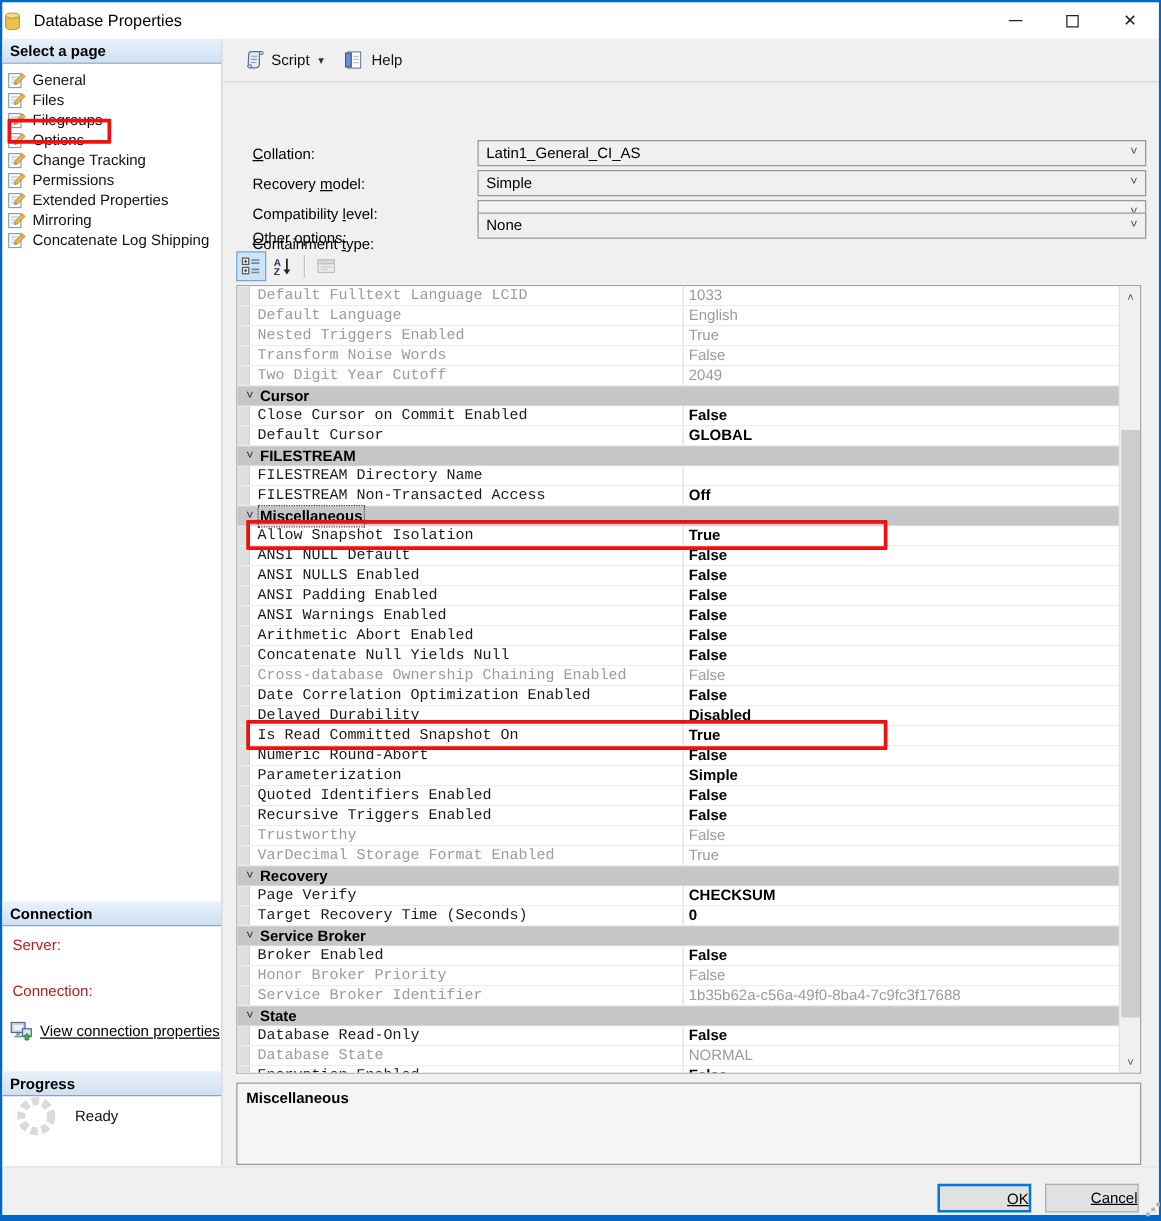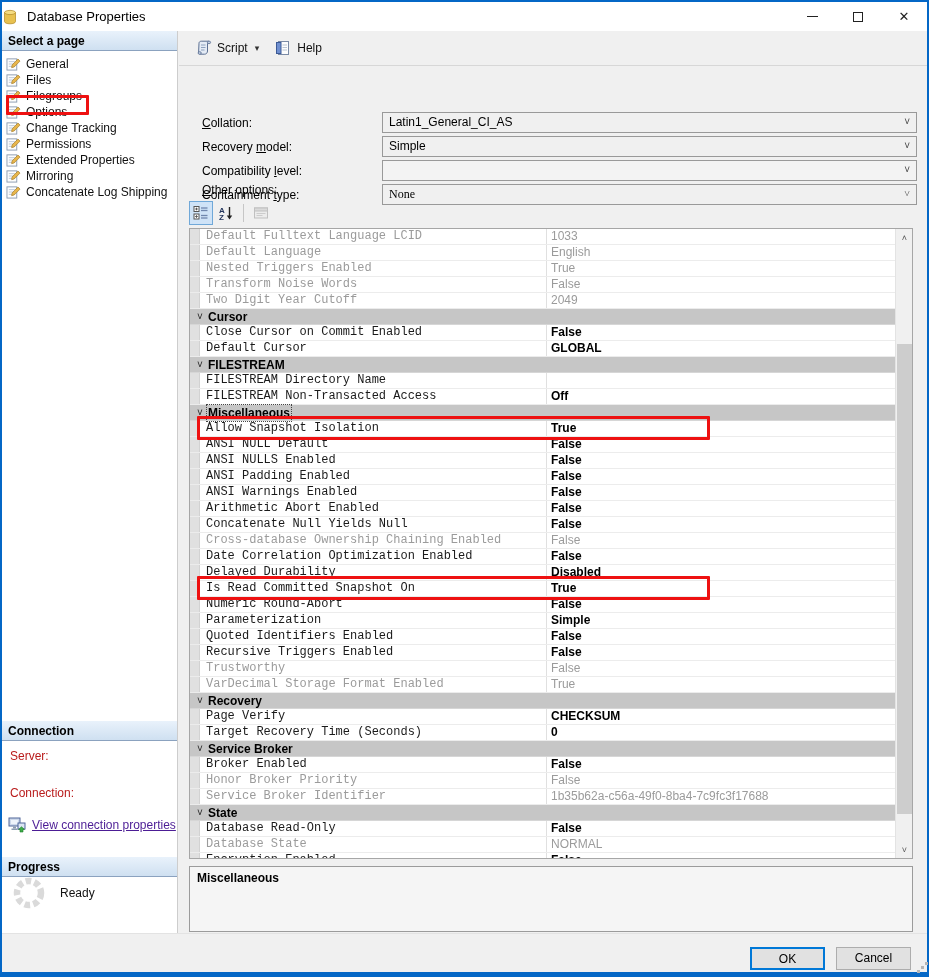--- a/index.html
+++ b/index.html
@@ -25,36 +25,36 @@
     border-bottom:1px solid #8ba2bf; font-weight:bold; padding:3px 6px; color:#000; }
   .ph-select { position:absolute; left:0; right:0; top:0; }
   .ph-conn   { position:absolute; left:0; right:0; top:690px; }
   .ph-prog   { position:absolute; left:0; right:0; top:826px; }
   .pages { position:absolute; left:0; right:0; top:25px; }
   .page-item { height:16px; display:flex; align-items:center; gap:5px; padding-left:4px; }
   .page-item svg { flex:0 0 auto; }
   .sb-label { position:absolute; left:8px; color:#b91c1c; }
   .lbl-server { top:718px; } .lbl-connection { top:755px; }
   .conn-link-row { position:absolute; left:6px; top:786px; display:flex; align-items:center; gap:6px; }
-  .conn-link { color:#4c1d95; text-decoration:underline; cursor:pointer; }
+  .conn-link { color:#000000; text-decoration:underline; cursor:pointer; }
   .spinner-row { position:absolute; left:10px; top:845px; display:flex; align-items:center; gap:14px; }
 
   
   .main { position:absolute; left:177px; top:29px; right:0; bottom:0; background:#f0f0f0; }
   .toolbar { position:absolute; left:0; right:0; top:0; height:35px; border-bottom:1px solid #d7d7d7;
     display:flex; align-items:center; padding-left:9px; gap:2px; }
   .tb-btn { display:flex; align-items:center; gap:5px; padding:3px 6px; border:1px solid transparent; }
   .tb-caret { font-size:9px; color:#333; margin-left:2px; }
 
   .form-label { position:absolute; left:23px; color:#000; }
   .fl-1 { top:85px; } .fl-2 { top:109px; } .fl-3 { top:133px; } .fl-4 { top:157px; } .fl-other { top:152px; }
   .form-label u, .ul { text-decoration:underline; }
   .combo { position:absolute; left:203px; width:535px; height:21px; background:#f0f0f0;
     border:1px solid #999; padding:2px 20px 0 6px; color:#000; }
-  .cb-1 { top:81px; } .cb-2 { top:105px; } .cb-3 { top:129px; background:#f3f3f3; } .cb-4 { top:153px;font-family:Liberation Serif, serif; }
+  .cb-1 { top:81px; } .cb-2 { top:105px; } .cb-3 { top:129px; background:#f3f3f3; } .cb-4 { top:139px; }
   .combo .arrow { position:absolute; right:6px; top:3px; font-size:10px; color:#444; }
 
   .mini-toolbar { position:absolute; left:10px; top:169px; display:flex; align-items:center; gap:1px; height:25px; }
   .mtb-btn { width:24px; height:24px; display:flex; align-items:center; justify-content:center;
     border:1px solid transparent; }
   .mtb-btn.selected { background:#cfe3f7; border-color:#70a8d8; }
   .mtb-sep { width:1px; height:18px; background:#c6c6c6; margin:0 4px; }
   .mtb-btn.disabled svg { opacity:.55; }
 
   
@@ -81,21 +81,21 @@
 
   
   .desc { position:absolute; left:10px; top:835px; width:724px; height:66px;
     background:#f5f5f5; border:1px solid #9b9b9b; padding:4px 7px; }
   .desc-title { font-weight:bold; color:#000; }
 
   
   .bottom-strip { position:absolute; left:0; right:0; bottom:0; height:39px; background:#f0f0f0;
     border-top:1px solid #e3e3e3; }
   .btn { position:absolute; top:13px; width:75px; height:23px; background:#e1e1e1;
-    border:1px solid #adadad; text-align:center; line-height:20px; color:#000; }
+    border:1px solid #adadad; text-align:right; line-height:20px; color:#000;text-decoration:underline; }
   .btn-ok { left:748px; border:2px solid #0078d7; }
   .btn-cancel { left:834px; }
   .grip { position:absolute; right:3px; bottom:3px; width:3px; height:3px; background:#b5b5b5;
     box-shadow:-4px 4px 0 #b5b5b5, 4px -4px 0 #b5b5b5, 0 0 0 #b5b5b5, -4px -4px 0 transparent; }
 
   
   .anno { position:absolute; border:3px solid #ee1111; border-radius:1px; pointer-events:none; z-index:50; }
   .anno-options  { left:4px;  top:93px;  width:83px;  height:20px; }
   .anno-snapshot { left:195px; top:414px; width:513px; height:24px; }
   .anno-rcsi     { left:195px; top:574px; width:513px; height:24px; }

